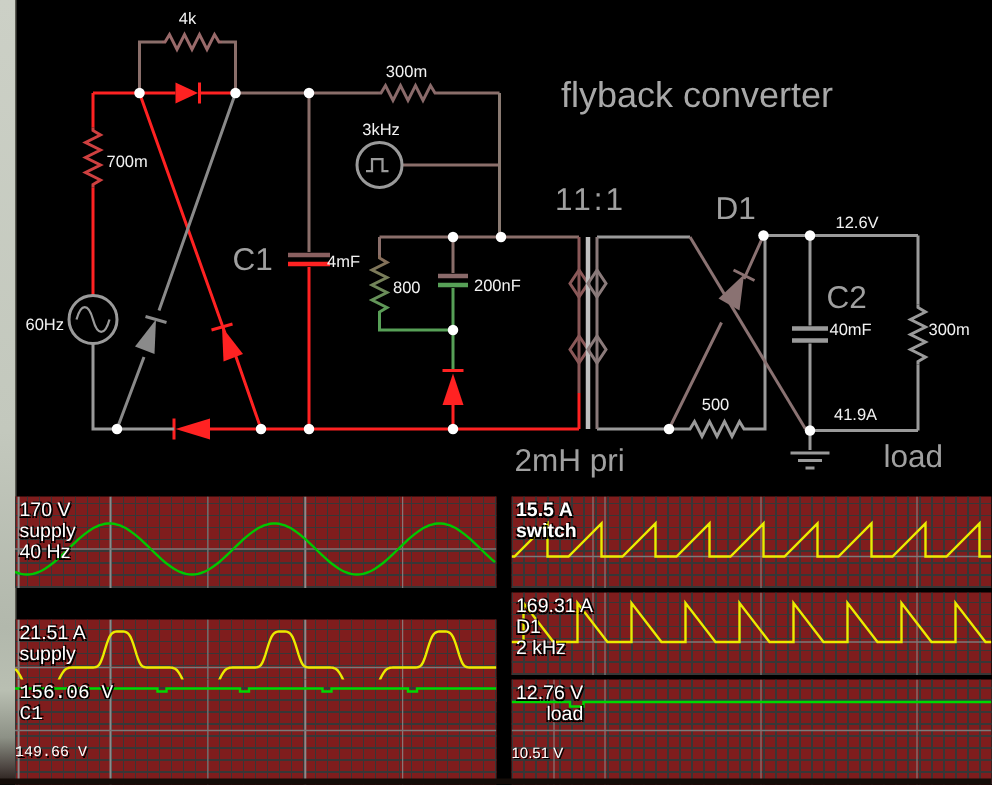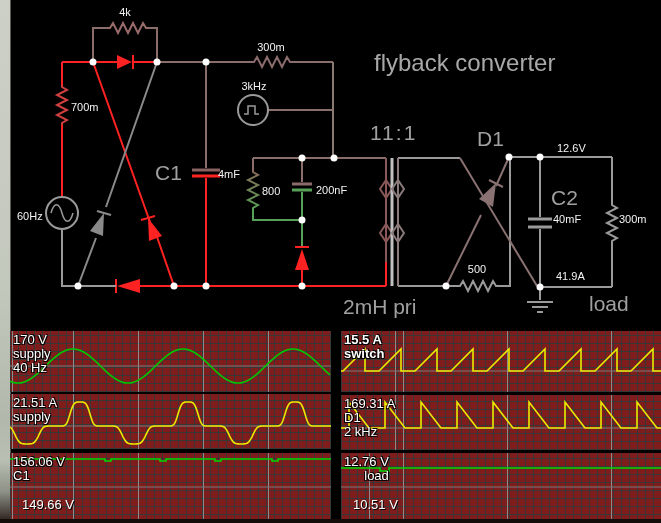--- a/index.html
+++ b/index.html
@@ -37,21 +37,21 @@
       repeating-linear-gradient(0deg,#373737 0 1px,transparent 1px 8px);
     background-position:62px 0,0 0,0 0;
   }
   .wave{position:absolute;inset:0;}
   .slabel{
     position:absolute;left:3px;top:2px;color:#fff;font-size:13px;line-height:14px;
     text-shadow:1px 1px 0 #000, -1px 1px 0 #000, 1px -1px 0 #000;
     white-space:pre;pointer-events:none;
   }
   .smin{
-    position:absolute;left:12px;top:44px;color:#fff;font-size:13px;
+    position:absolute;left:0;top:44px;color:#fff;font-size:10px;
     text-shadow:1px 1px 0 #000;white-space:pre;pointer-events:none;
   }
 </style>
 </head>
 <body>
 
 <div id="left-strip"></div>
 
 <svg id="circuit" width="661" height="331" viewBox="0 0 661 331" style="position:absolute;left:0;top:0;" fill="none">
   <defs>
@@ -198,29 +198,29 @@
 </svg>
 
 <div class="pane" id="pane-l1" style="left:10px;top:331px;width:321px;height:61px;">
   <div class="grid grid-l"></div>
   <svg class="wave" id="wave-l1" width="321" height="61">
       <line x1="0" x2="321" y1="35" y2="35" stroke="#7a7a7a" stroke-width="1"></line>
       <polyline points="0.0,50.3 2.0,51.0 4.0,51.6 6.0,51.9 8.0,52.0 10.0,51.9 12.0,51.6 14.0,51.0 16.0,50.3 18.0,49.3 20.0,48.2 22.0,46.8 24.0,45.4 26.0,43.8 28.0,42.1 30.0,40.3 32.0,38.4 34.0,36.5 36.0,34.5 38.0,32.6 40.0,30.7 42.0,28.8 44.0,27.1 46.0,25.4 48.0,23.9 50.0,22.5 52.0,21.2 54.0,20.2 56.0,19.3 58.0,18.7 60.0,18.2 62.0,18.0 64.0,18.0 66.0,18.2 68.0,18.7 70.0,19.3 72.0,20.2 74.0,21.2 76.0,22.5 78.0,23.9 80.0,25.4 82.0,27.1 84.0,28.8 86.0,30.7 88.0,32.6 90.0,34.5 92.0,36.5 94.0,38.4 96.0,40.3 98.0,42.1 100.0,43.8 102.0,45.4 104.0,46.8 106.0,48.2 108.0,49.3 110.0,50.3 112.0,51.0 114.0,51.6 116.0,51.9 118.0,52.0 120.0,51.9 122.0,51.6 124.0,51.0 126.0,50.3 128.0,49.3 130.0,48.2 132.0,46.8 134.0,45.4 136.0,43.8 138.0,42.1 140.0,40.3 142.0,38.4 144.0,36.5 146.0,34.5 148.0,32.6 150.0,30.7 152.0,28.8 154.0,27.1 156.0,25.4 158.0,23.9 160.0,22.5 162.0,21.2 164.0,20.2 166.0,19.3 168.0,18.7 170.0,18.2 172.0,18.0 174.0,18.0 176.0,18.2 178.0,18.7 180.0,19.3 182.0,20.2 184.0,21.2 186.0,22.5 188.0,23.9 190.0,25.4 192.0,27.1 194.0,28.8 196.0,30.7 198.0,32.6 200.0,34.5 202.0,36.5 204.0,38.4 206.0,40.3 208.0,42.1 210.0,43.8 212.0,45.4 214.0,46.8 216.0,48.2 218.0,49.3 220.0,50.3 222.0,51.0 224.0,51.6 226.0,51.9 228.0,52.0 230.0,51.9 232.0,51.6 234.0,51.0 236.0,50.3 238.0,49.3 240.0,48.2 242.0,46.8 244.0,45.4 246.0,43.8 248.0,42.1 250.0,40.3 252.0,38.4 254.0,36.5 256.0,34.5 258.0,32.6 260.0,30.7 262.0,28.8 264.0,27.1 266.0,25.4 268.0,23.9 270.0,22.5 272.0,21.2 274.0,20.2 276.0,19.3 278.0,18.7 280.0,18.2 282.0,18.0 284.0,18.0 286.0,18.2 288.0,18.7 290.0,19.3 292.0,20.2 294.0,21.2 296.0,22.5 298.0,23.9 300.0,25.4 302.0,27.1 304.0,28.8 306.0,30.7 308.0,32.6 310.0,34.5 312.0,36.5 314.0,38.4 316.0,40.3 318.0,42.1 320.0,43.8" fill="none" stroke="#00c800" stroke-width="1.6"></polyline>
     </svg>
   <div class="slabel"><div>170 V</div><div>supply</div><div>40 Hz</div></div>
 </div>
-<div class="pane" id="pane-l2" style="left:10px;top:394px;width:321px;height:55px;">
+<div class="pane" id="pane-l2" style="left:10px;top:413px;width:321px;height:55px;">
   <div class="grid grid-l"></div>
   <svg class="wave" id="wave-l2" width="321" height="55">
       <line x1="0" x2="321" y1="32" y2="32" stroke="#7a7a7a" stroke-width="1"></line>
       <polyline points="0.0,33.0 1.0,33.8 2.0,35.1 3.0,36.7 4.0,38.6 5.0,40.7 6.0,42.8 7.0,44.7 8.0,46.3 9.0,47.6 10.0,48.5 11.0,49.2 12.0,49.6 13.0,49.8 14.0,49.9 15.0,50.0 16.0,50.0 17.0,50.0 18.0,50.0 19.0,50.0 20.0,49.9 21.0,49.8 22.0,49.6 23.0,49.2 24.0,48.5 25.0,47.6 26.0,46.3 27.0,44.7 28.0,42.8 29.0,40.7 30.0,38.6 31.0,36.7 32.0,35.1 33.0,33.8 34.0,33.0 35.0,32.5 36.0,32.2 37.0,32.1 38.0,32.0 39.0,32.0 40.0,32.0 41.0,32.0 42.0,32.0 43.0,32.0 44.0,32.0 45.0,32.0 46.0,32.0 47.0,32.0 48.0,32.0 49.0,32.0 50.0,32.0 51.0,32.0 52.0,32.0 53.0,31.9 54.0,31.7 55.0,31.2 56.0,30.3 57.0,28.6 58.0,26.2 59.0,23.2 60.0,19.9 61.0,16.7 62.0,13.9 63.0,11.6 64.0,10.0 65.0,9.0 66.0,8.4 67.0,8.1 68.0,8.0 69.0,8.0 70.0,8.0 71.0,8.0 72.0,8.0 73.0,8.1 74.0,8.4 75.0,9.0 76.0,10.0 77.0,11.6 78.0,13.9 79.0,16.7 80.0,19.9 81.0,23.2 82.0,26.2 83.0,28.6 84.0,30.3 85.0,31.2 86.0,31.7 87.0,31.9 88.0,32.0 89.0,32.0 90.0,32.0 91.0,32.0 92.0,32.0 93.0,32.0 94.0,32.0 95.0,32.0 96.0,32.0 97.0,32.0 98.0,32.0 99.0,32.0 100.0,32.0 101.0,32.0 102.0,32.0 103.0,32.0 104.0,32.1 105.0,32.2 106.0,32.5 107.0,33.0 108.0,33.8 109.0,35.1 110.0,36.7 111.0,38.6 112.0,40.7 113.0,42.8 114.0,44.7 115.0,46.3 116.0,47.6 117.0,48.5 118.0,49.2 119.0,49.6 120.0,49.8 121.0,49.9 122.0,50.0 123.0,50.0 124.0,50.0 125.0,50.0 126.0,50.0 127.0,49.9 128.0,49.8 129.0,49.6 130.0,49.2 131.0,48.5 132.0,47.6 133.0,46.3 134.0,44.7 135.0,42.8 136.0,40.7 137.0,38.6 138.0,36.7 139.0,35.1 140.0,33.8 141.0,33.0 142.0,32.5 143.0,32.2 144.0,32.1 145.0,32.0 146.0,32.0 147.0,32.0 148.0,32.0 149.0,32.0 150.0,32.0 151.0,32.0 152.0,32.0 153.0,32.0 154.0,32.0 155.0,32.0 156.0,32.0 157.0,32.0 158.0,32.0 159.0,32.0 160.0,32.0 161.0,31.9 162.0,31.7 163.0,31.2 164.0,30.3 165.0,28.6 166.0,26.2 167.0,23.2 168.0,19.9 169.0,16.7 170.0,13.9 171.0,11.6 172.0,10.0 173.0,9.0 174.0,8.4 175.0,8.1 176.0,8.0 177.0,8.0 178.0,8.0 179.0,8.0 180.0,8.0 181.0,8.1 182.0,8.4 183.0,9.0 184.0,10.0 185.0,11.6 186.0,13.9 187.0,16.7 188.0,19.9 189.0,23.2 190.0,26.2 191.0,28.6 192.0,30.3 193.0,31.2 194.0,31.7 195.0,31.9 196.0,32.0 197.0,32.0 198.0,32.0 199.0,32.0 200.0,32.0 201.0,32.0 202.0,32.0 203.0,32.0 204.0,32.0 205.0,32.0 206.0,32.0 207.0,32.0 208.0,32.0 209.0,32.0 210.0,32.0 211.0,32.1 212.0,32.2 213.0,32.5 214.0,33.0 215.0,33.8 216.0,35.1 217.0,36.7 218.0,38.6 219.0,40.7 220.0,42.8 221.0,44.7 222.0,46.3 223.0,47.6 224.0,48.5 225.0,49.2 226.0,49.6 227.0,49.8 228.0,49.9 229.0,50.0 230.0,50.0 231.0,50.0 232.0,50.0 233.0,50.0 234.0,49.9 235.0,49.8 236.0,49.6 237.0,49.2 238.0,48.5 239.0,47.6 240.0,46.3 241.0,44.7 242.0,42.8 243.0,40.7 244.0,38.6 245.0,36.7 246.0,35.1 247.0,33.8 248.0,33.0 249.0,32.5 250.0,32.2 251.0,32.1 252.0,32.0 253.0,32.0 254.0,32.0 255.0,32.0 256.0,32.0 257.0,32.0 258.0,32.0 259.0,32.0 260.0,32.0 261.0,32.0 262.0,32.0 263.0,32.0 264.0,32.0 265.0,32.0 266.0,32.0 267.0,32.0 268.0,31.9 269.0,31.7 270.0,31.2 271.0,30.3 272.0,28.6 273.0,26.2 274.0,23.2 275.0,19.9 276.0,16.7 277.0,13.9 278.0,11.6 279.0,10.0 280.0,9.0 281.0,8.4 282.0,8.1 283.0,8.0 284.0,8.0 285.0,8.0 286.0,8.0 287.0,8.0 288.0,8.1 289.0,8.4 290.0,9.0 291.0,10.0 292.0,11.6 293.0,13.9 294.0,16.7 295.0,19.9 296.0,23.2 297.0,26.2 298.0,28.6 299.0,30.3 300.0,31.2 301.0,31.7 302.0,31.9 303.0,32.0 304.0,32.0 305.0,32.0 306.0,32.0 307.0,32.0 308.0,32.0 309.0,32.0 310.0,32.0 311.0,32.0 312.0,32.0 313.0,32.0 314.0,32.0 315.0,32.0 316.0,32.0 317.0,32.0 318.0,32.0 319.0,32.0 320.0,32.0 321.0,32.0" fill="none" stroke="#ebeb00" stroke-width="1.6"></polyline>
     </svg>
   <div class="slabel"><div>21.51 A</div><div>supply</div></div>
 </div>
-<div class="pane" id="pane-l3" style="left:10px;top:453px;width:321px;height:70px;">
+<div class="pane" id="pane-l3" style="left:10px;top:453px;width:321px;height:70px;font-family:Liberation Mono, monospace;">
   <div class="grid grid-l"></div>
   <svg class="wave" id="wave-l3" width="321" height="70">
       <line x1="0" x2="321" y1="34" y2="34" stroke="#7a7a7a" stroke-width="1"></line>
       <polyline points="0.0,6.0 95.0,6.0 95.0,8.0 101.0,8.0 101.0,6.0 150.0,6.0 150.0,8.0 156.0,8.0 156.0,6.0 205.0,6.0 205.0,8.0 211.0,8.0 211.0,6.0 262.0,6.0 262.0,8.0 268.0,8.0 268.0,6.0 321.0,6.0" fill="none" stroke="#00d800" stroke-width="1.6"></polyline>
     </svg>
   <div class="slabel"><div>156.06 V</div><div>C1</div></div>
   <div class="smin">149.66 V</div>
 </div>
 
 <div class="pane" id="pane-r1" style="left:341px;top:331px;width:320px;height:61px;font-weight:bold;">

